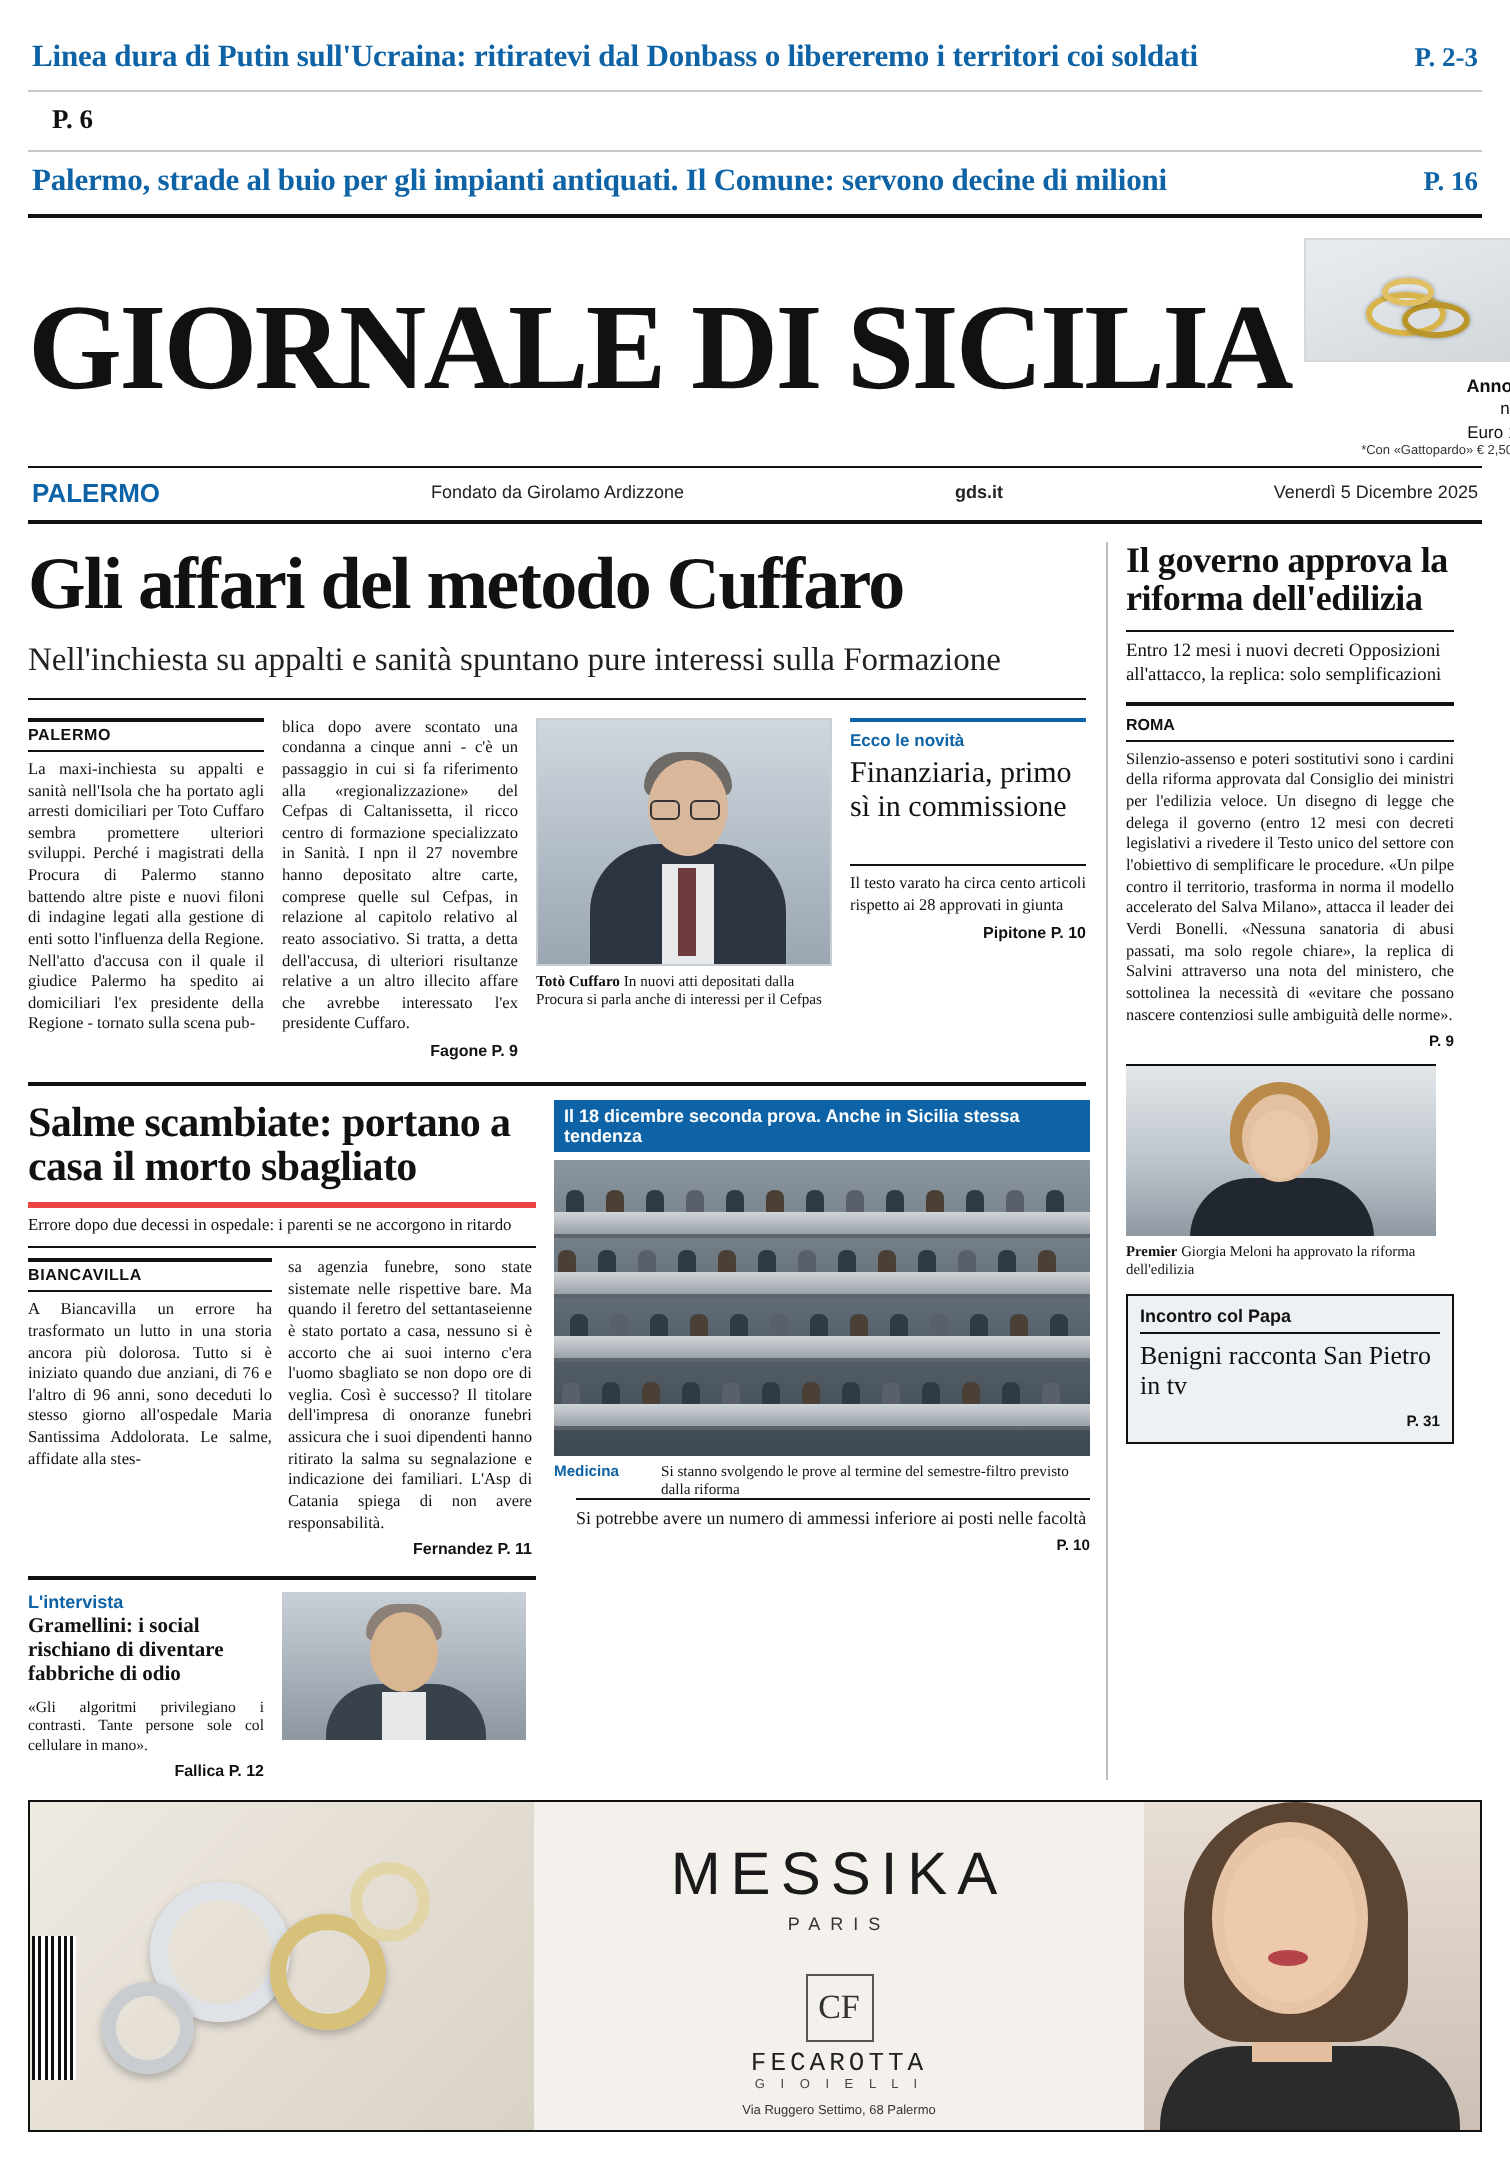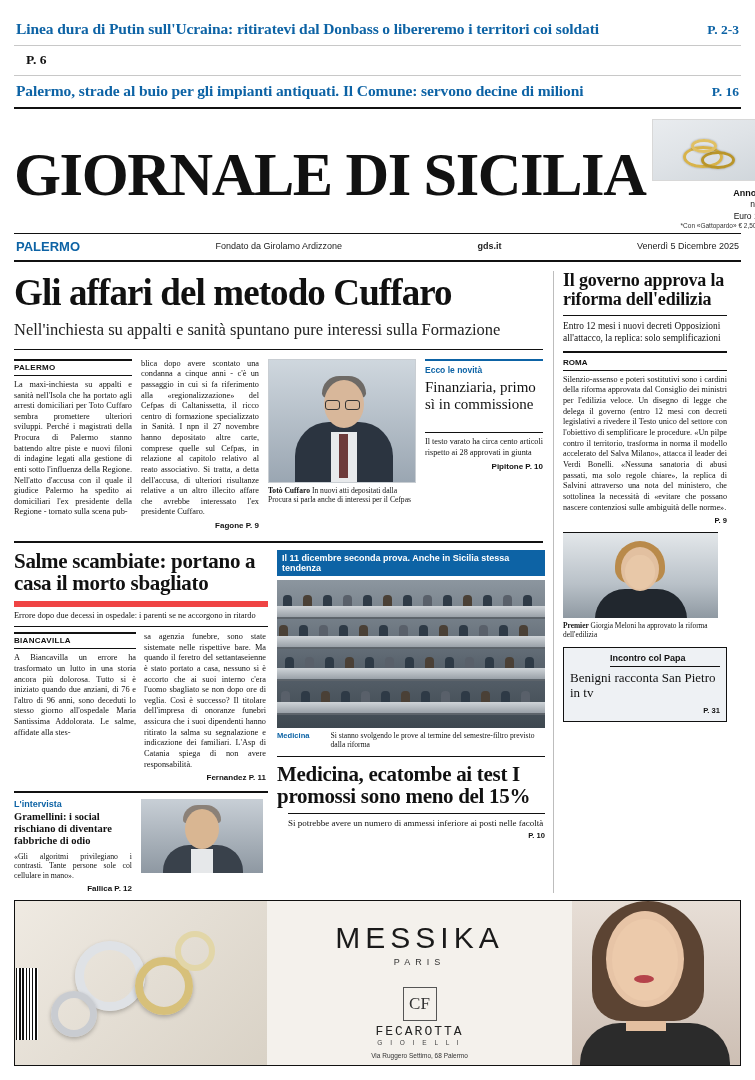--- a/index.html
+++ b/index.html
@@ -129,21 +129,21 @@
     color:#0d63a5; font-weight:bold; font-size:8.5px; margin-bottom:4px;
   }
   .box-right-lead .bl-title { font-size:15px; line-height:1.12; font-weight:normal; margin-bottom:20px; }
   .box-right-lead .bl-body { font-size:8.2px; line-height:1.3; text-align:justify; border-top:1px solid #111; padding-top:4px; }
 
   
   .sec2 { margin-top:10px; border-top:2px solid #111; padding-top:7px; display:flex; gap:9px; }
   .sec2-left { width:254px; }
   .sec2-right { width:268px; }
   .sec2 h2 { font-size:21px; line-height:1.05; font-weight:bold; margin:0 0 7px 0; letter-spacing:-0.3px; }
-  .sec2 .summary { font-size:8.4px; line-height:1.3; border-top:6px solid #ef4444; border-bottom:1px solid #111; padding:4px 0; margin-bottom:5px; }
+  .sec2 .summary { font-size:8.4px; line-height:1.3; border-top:3px solid #ef4444; border-bottom:1px solid #111; padding:4px 0; margin-bottom:5px; }
   .sec2cols { display:flex; gap:8px; }
   .sec2cols .col { width:122px; }
 
   .sec2-right .banner {
     background:#0d63a5; color:#fff;
     font-family:"Liberation Sans", sans-serif;
     font-weight:bold; font-size:9px; padding:3px 5px; margin-bottom:4px;
   }
   .lecture {
     width:268px; height:148px; position:relative; overflow:hidden;
@@ -204,21 +204,21 @@
   }
   .meloni .bgc { position:absolute; inset:0; background:linear-gradient(180deg,#e3e7ea 0%,#b9c1c8 60%,#8f99a2 100%); }
   .meloni .head { position:absolute; left:58px; top:14px; width:38px; height:44px; background:#e2c0a0; border-radius:19px/22px; }
   .meloni .hair { position:absolute; left:52px; top:8px; width:50px; height:42px; background:#b98a4a; border-radius:25px 25px 14px 14px; }
   .meloni .face { position:absolute; left:62px; top:22px; width:30px; height:34px; background:#e8c8a8; border-radius:15px/18px; }
   .meloni .body { position:absolute; left:32px; top:56px; width:92px; height:34px; background:#21272e; border-radius:30px 30px 0 0; }
   .meloni-cap { font-size:7.4px; line-height:1.22; margin-top:3px; }
   .rbox {
     margin-top:8px; border:1px solid #111; padding:5px 6px 6px 6px; background:#eef1f4;
   }
-  .rbox .rb-kick { font-family:"Liberation Sans", sans-serif; font-weight:bold; font-size:9px; border-bottom:1px solid #111; padding-bottom:3px; margin-bottom:4px;margin-left:40px; }
+  .rbox .rb-kick { font-family:"Liberation Sans", sans-serif; font-weight:bold; font-size:9px; border-bottom:1px solid #111; padding-bottom:3px; margin-bottom:4px; }
   .rbox .rb-title { font-size:13px; line-height:1.12; }
   .rbox .rb-page { font-family:"Liberation Sans", sans-serif; font-weight:bold; font-size:7.6px; text-align:right; margin-top:6px; }
 
   
   .ad {
     position:absolute; left:14px; right:14px; bottom:14px; height:166px;
     border:1px solid #111; display:flex; overflow:hidden; background:#f2efe9;
   }
   .ad .ad-left { width:252px; position:relative; background:linear-gradient(135deg,#efeae2,#d9d2c6); }
   .ad .ad-mid { flex:1; position:relative; background:#f4f1ec; display:flex; flex-direction:column; align-items:center; justify-content:center; }
@@ -373,21 +373,21 @@
             <div class="iv-photo">
               <span class="body"></span>
                 <span class="shirt"></span>
                 <span class="hair"></span>
                 <span class="head"></span>
             </div>
           </div>
         </div>
 
         <div class="sec2-right">
-          <div class="banner">Il 11 dicembre seconda prova. Anche in Sicilia stessa tendenza</div>
+          <div class="banner">Il 18 dicembre seconda prova. Anche in Sicilia stessa tendenza</div>
           <div class="lecture">
             <span class="wall"></span>
             <span class="row" style="top:26px;"></span>
             <span class="seats" style="top:15px;">
               <i style="left:6px;"></i>
                 <i class="alt" style="left:26px;"></i>
                 <i style="left:46px;"></i>
                 <i class="alt2" style="left:66px;"></i>
                 <i style="left:86px;"></i>
                 <i class="alt" style="left:106px;"></i>
@@ -445,21 +445,20 @@
                 <i style="left:184px;"></i>
                 <i class="alt" style="left:204px;"></i>
                 <i style="left:224px;"></i>
                 <i class="alt2" style="left:244px;"></i>
             </span>
           </div>
           <div class="cap-row">
             <span class="tag">Medicina</span>
             <span class="txt">Si stanno svolgendo le prove al termine del semestre-filtro previsto dalla riforma</span>
           </div>
-          <h3>Medicina, ecatombe ai test I promossi sono meno del 15%</h3>
           <div class="deck">
             <span>Si potrebbe avere un numero di ammessi inferiore ai posti nelle facoltà</span>
             <span class="pg">P. 10</span>
           </div>
         </div>
 
       </div>
     </div>
 
     <div class="right">

